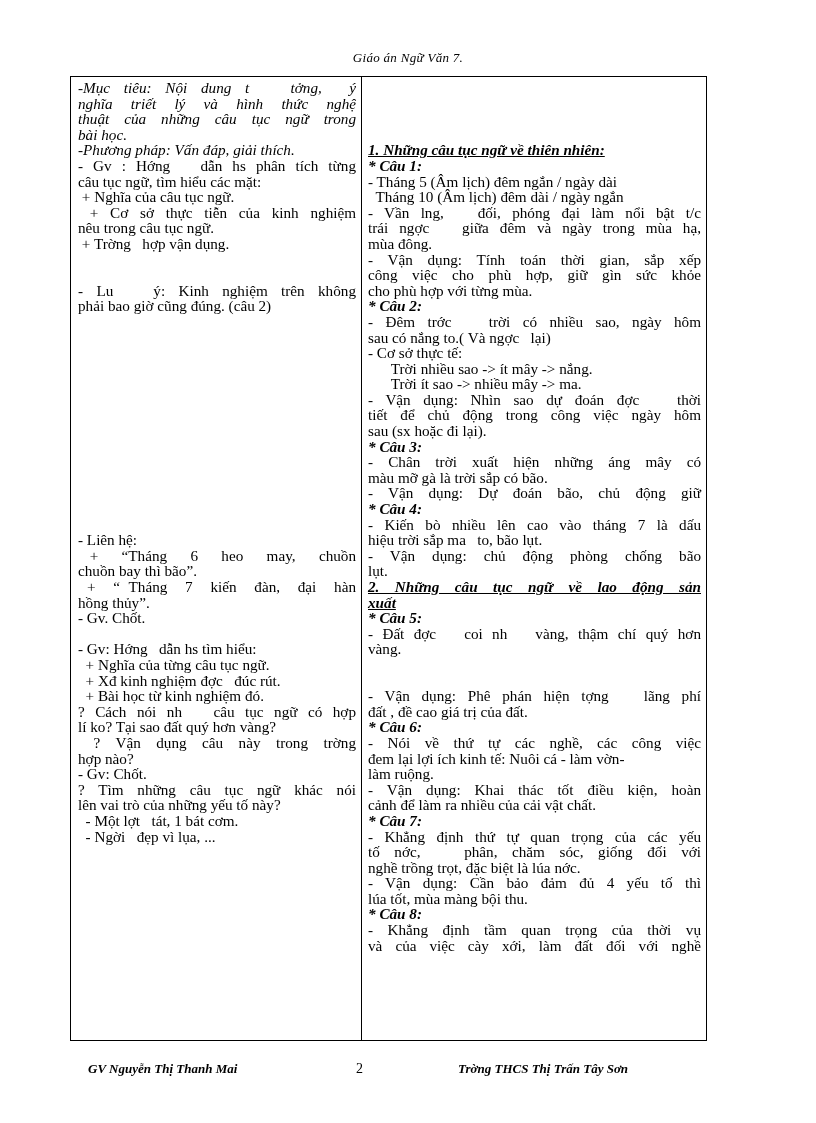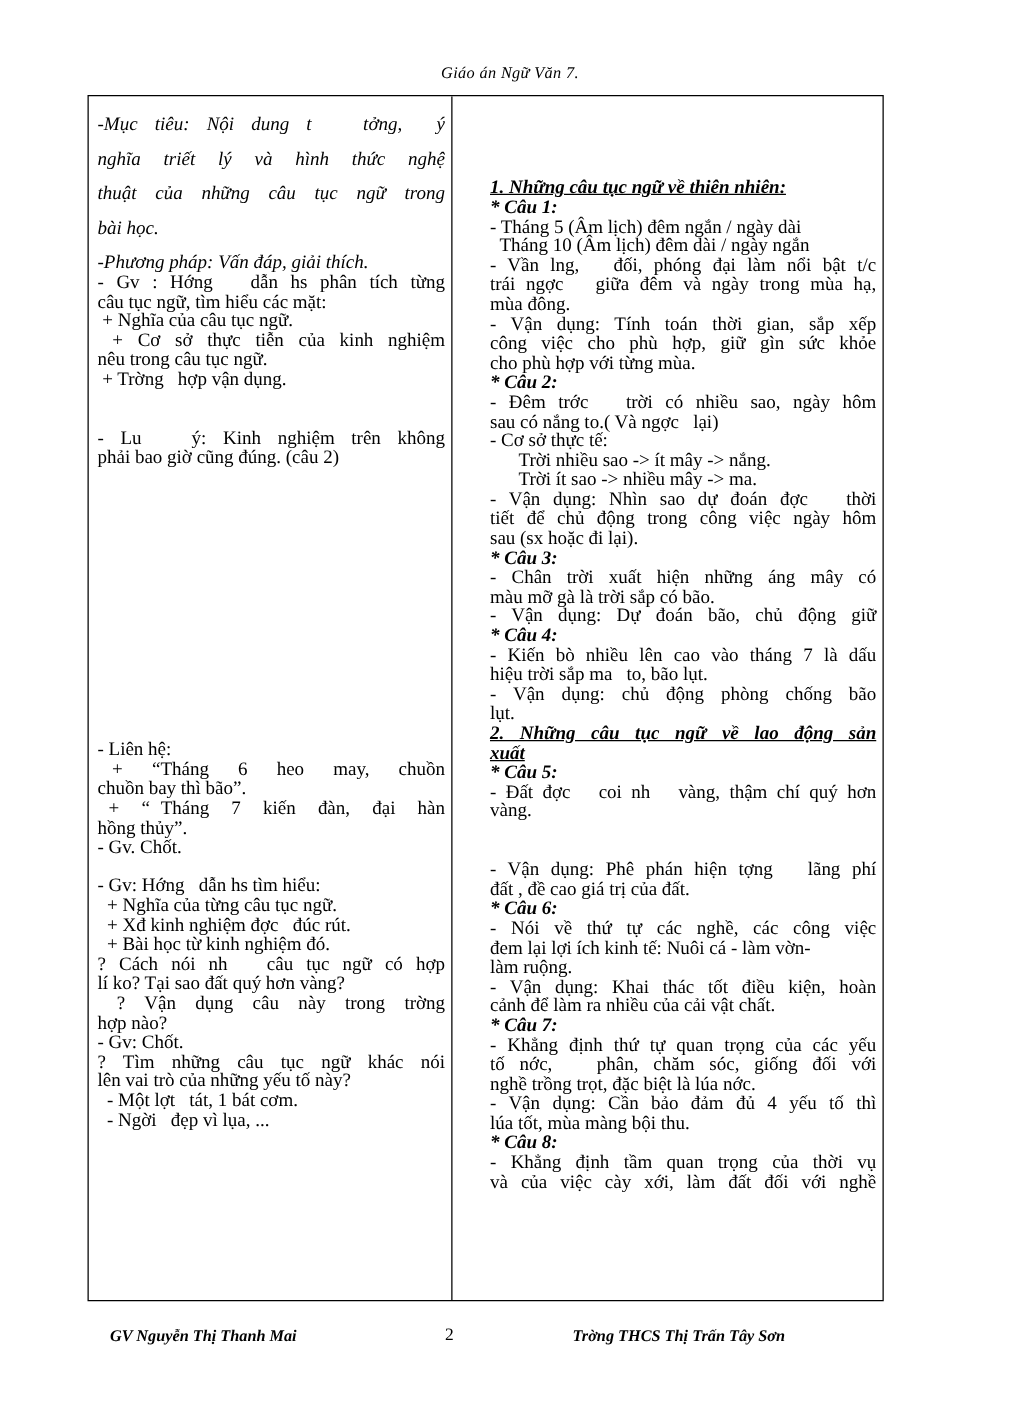--- a/index.html
+++ b/index.html
@@ -1,23 +1,23 @@
 <!DOCTYPE html>
 <html><head>
 <meta charset="utf-8">
 <style>
   html, body { margin: 0; padding: 0; background: #ffffff; }
   body { width: 816px; height: 1123px; position: relative; overflow: hidden; font-family: "Liberation Serif", "DejaVu Serif", serif; color: #000; }
   .header-title { position: absolute; top: 50px; left: 0; width: 816px; text-align: center; font-style: italic; font-weight: normal; font-size: 13px; letter-spacing: 0.3px; }
   .lesson-table { position: absolute; left: 70px; top: 76px; width: 637px; height: 965px; border: 1px solid #000; box-sizing: border-box; overflow: hidden; display: flex; }
   .col-left { width: 291px; border-right: 1px solid #000; box-sizing: border-box; padding: 3px 5px 0 7px; overflow: hidden; }
-  .col-right { flex: 1; box-sizing: border-box; padding: 3px 5px 0 6px; overflow: hidden; margin-left: 24px; }
+  .col-right { flex: 1; box-sizing: border-box; padding: 3px 5px 0 6px; overflow: hidden; }
   .ln { font-size: 15.2px; line-height: 15.6px; text-align: justify; white-space: pre-wrap; margin: 0; }
   .ln.j { text-align-last: justify; }
-  .it { font-style: italic; margin-top: 12px; }
+  .it { font-style: italic; }
   .hd { font-style: italic; font-weight: bold; text-decoration: underline; }
   .cau { font-style: italic; font-weight: bold; }
   .gap { height: 15.6px; }
   .footer { position: absolute; top: 1061px; left: 0; width: 776px; height: 20px; font-size: 13px; }
   .footer .f-left { position: absolute; left: 88px; font-style: italic; font-weight: bold; }
   .footer .f-page { position: absolute; left: 356px; font-size: 14px; }
   .footer .f-right { position: absolute; left: 458px; font-style: italic; font-weight: bold; }
 </style>
 </head>
 <body>

